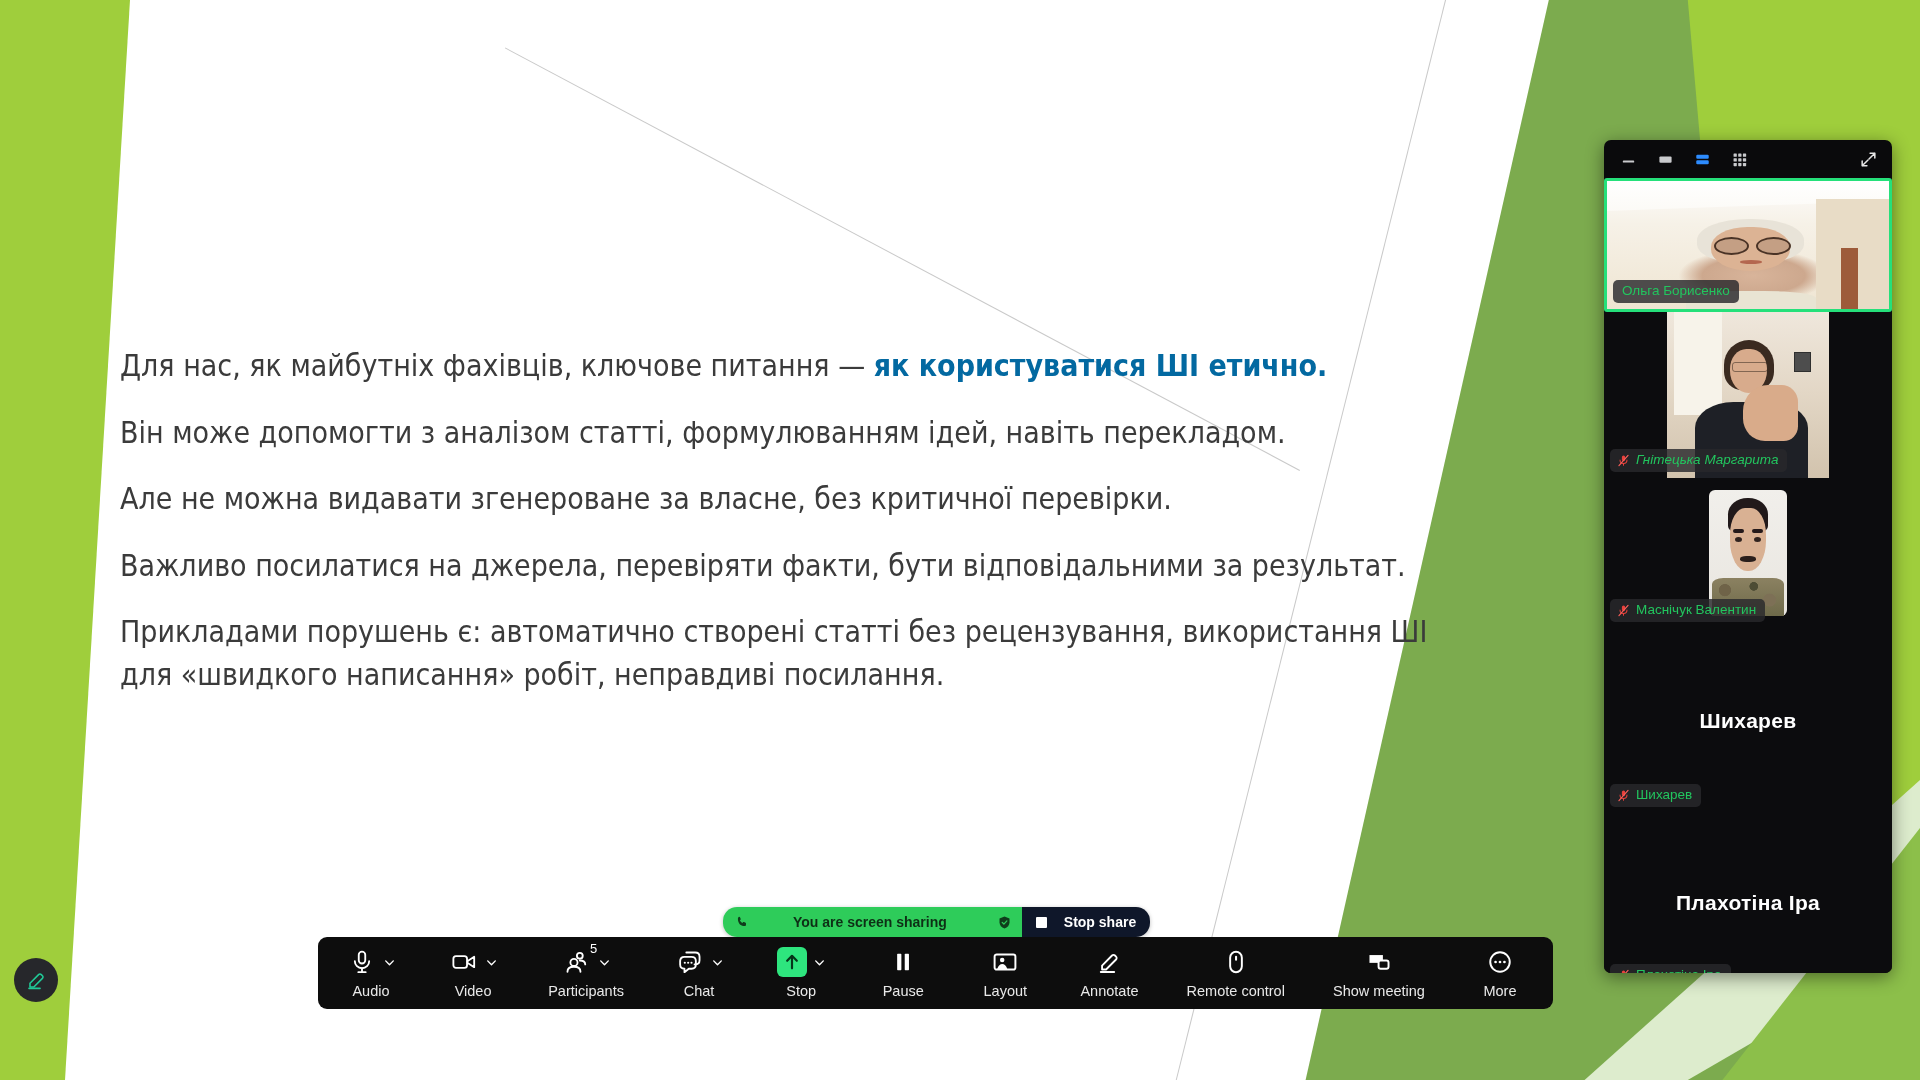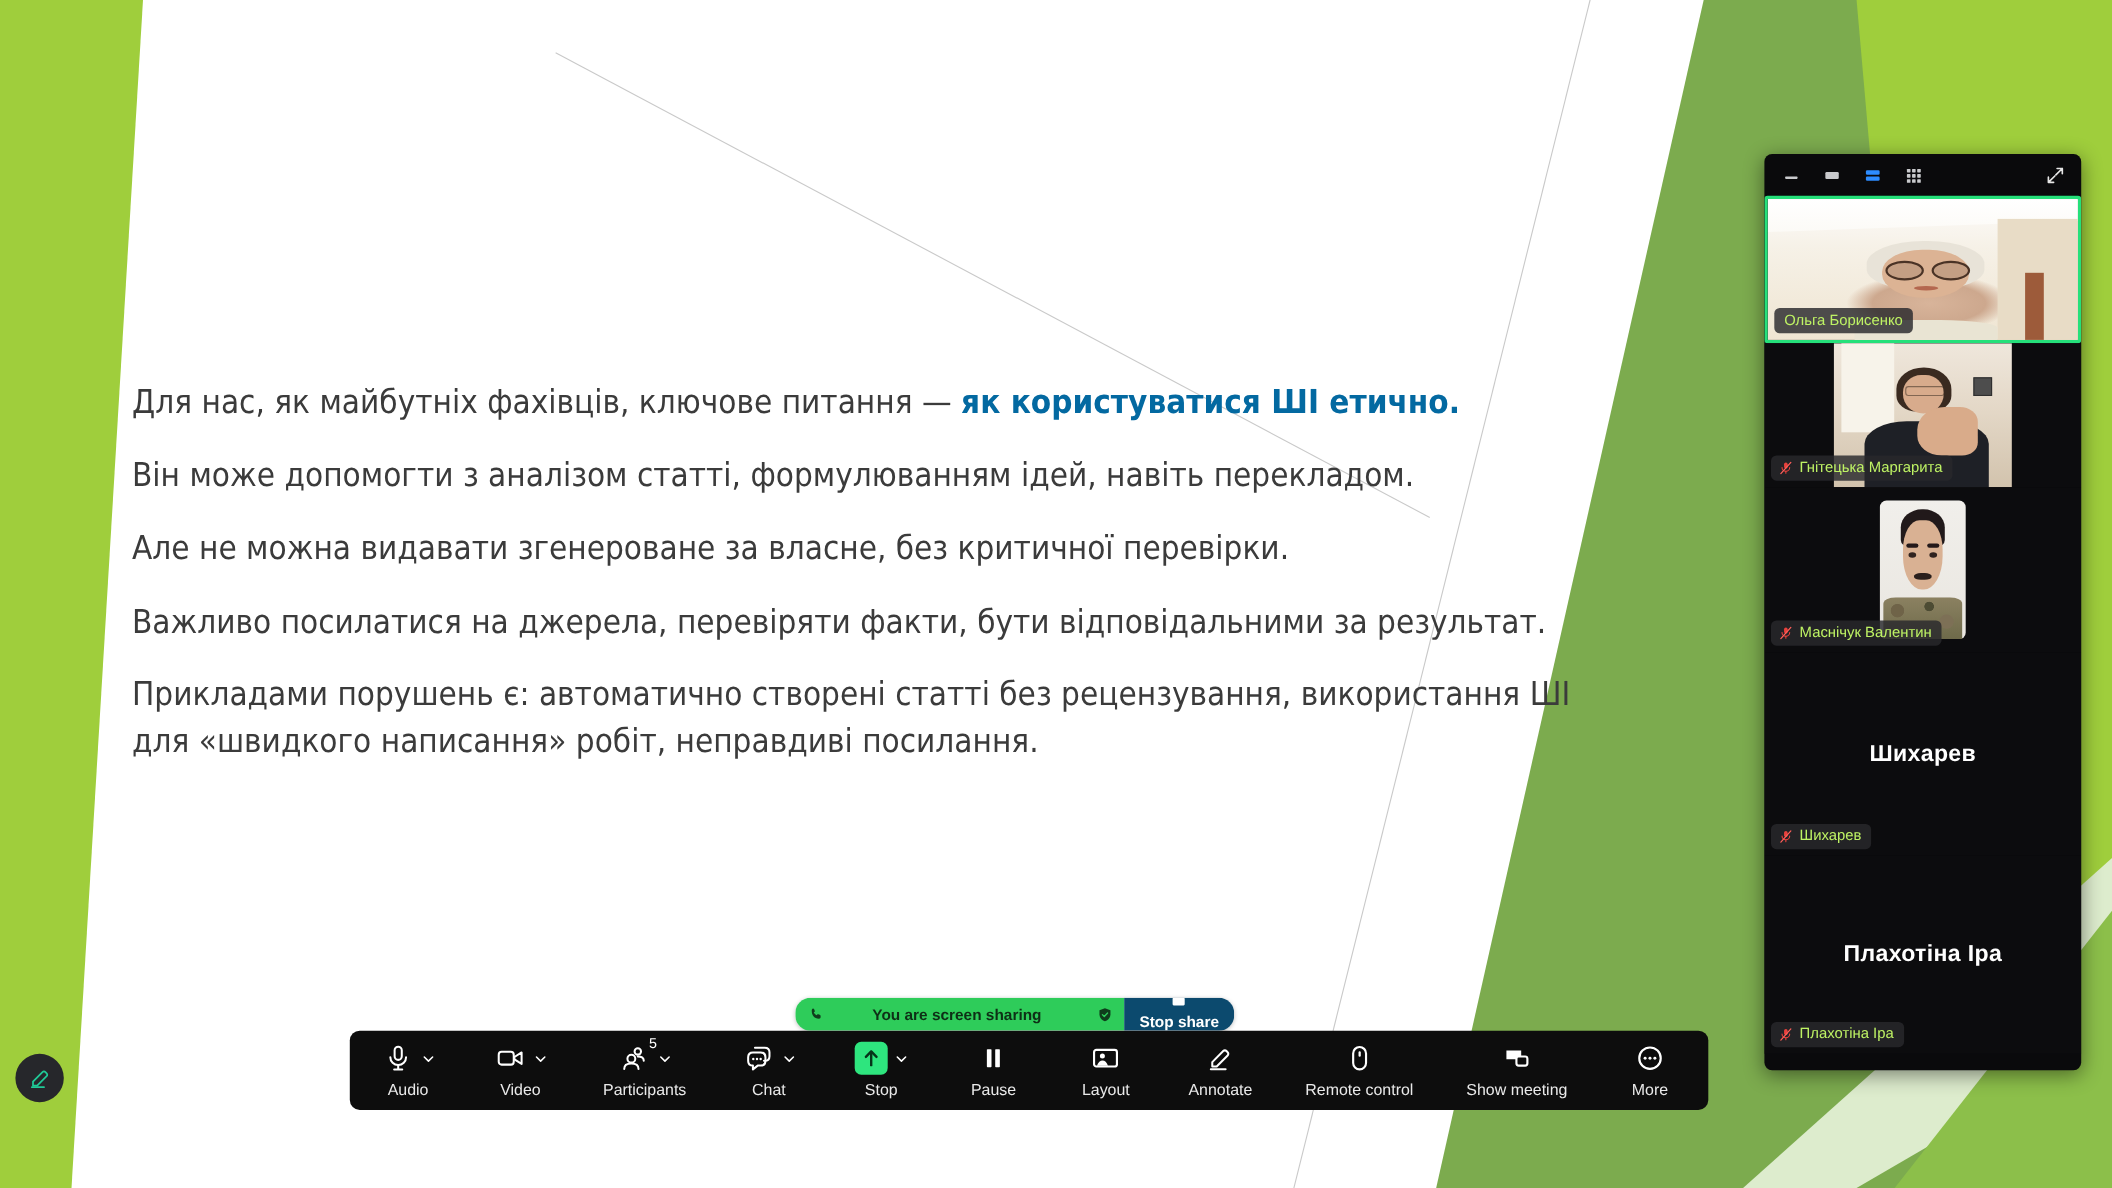--- a/index.html
+++ b/index.html
@@ -85,22 +85,22 @@
     position:absolute;left:723px;top:907px;height:30px;display:flex;align-items:stretch;
     border-radius:14px;overflow:hidden;box-shadow:0 1px 4px rgba(0,0,0,.25);
   }
   .banner-green{
     background:#2ecc5a;display:flex;align-items:center;gap:8px;
     padding:0 10px 0 12px;color:#0e2f16;
     font-size:14px;font-weight:700;white-space:nowrap;
   }
   .banner-green .label{padding:0 42px 0 36px;}
   .banner-red{
-    background:#0c4a6e;display:flex;align-items:center;gap:7px;
-    padding:0 14px;color:#fff;font-size:14px;font-weight:700;white-space:nowrap;flex-direction:column;
+    background:#0f172a;display:flex;align-items:center;gap:17px;
+    padding:0 14px;color:#fff;font-size:14px;font-weight:700;white-space:nowrap;
   }
   .stop-square{width:11px;height:11px;background:#fff;border-radius:1px;display:block;}
 
   
   #toolbar{
     position:absolute;left:318px;top:937px;width:1235px;height:72px;
     background:#0d0d0d;border-radius:9px;
     display:flex;align-items:center;justify-content:space-between;
     padding:0 26px;box-sizing:border-box;
   }
@@ -141,21 +141,21 @@
   .tile.active{
     border:3px solid #25e07a;box-sizing:border-box;border-radius:3px;
   }
   .tile .video{position:absolute;inset:0;overflow:hidden;}
   .tile .video.inset{position:absolute;top:0;bottom:0;left:22%;right:22%;}
 
   .nametag{
     position:absolute;left:6px;bottom:6px;z-index:5;
     background:rgba(40,40,44,.82);border-radius:5px;
     padding:3px 9px 4px 7px;display:flex;align-items:center;gap:6px;
-    color:#bef264;font-size:13.5px;line-height:1.15;white-space:nowrap;max-width:94%;
+    color:#22c55e;font-size:13.5px;line-height:1.15;white-space:nowrap;max-width:94%;
   }
   .nametag.plain{padding-left:9px;}
   .bigname{
     position:absolute;left:0;right:0;top:50%;transform:translateY(-50%);
     text-align:center;color:#ffffff;font-size:21px;font-weight:700;
     letter-spacing:.3px;
   }
 
   
   .vid-olga{
@@ -474,21 +474,21 @@
             <div class="lens l"></div>
             <div class="lens r"></div>
             <div class="mouth"></div>
             <div class="body"></div>
           </div>
         </div>
         <div class="nametag plain">
           <span>Ольга Борисенко</span>
         </div>
       </div>
-      <div class="tile" style="height: 131px;">
+      <div class="tile" style="height: 166px; font-style: italic;">
         <div class="video inset">
           <div class="vid-marg">
             <div class="win"></div>
             <div class="pic"></div>
             <div class="torso"></div>
             <div class="hair"></div>
             <div class="face"></div>
             <div class="gl"></div>
             <div class="arm"></div>
           </div>

